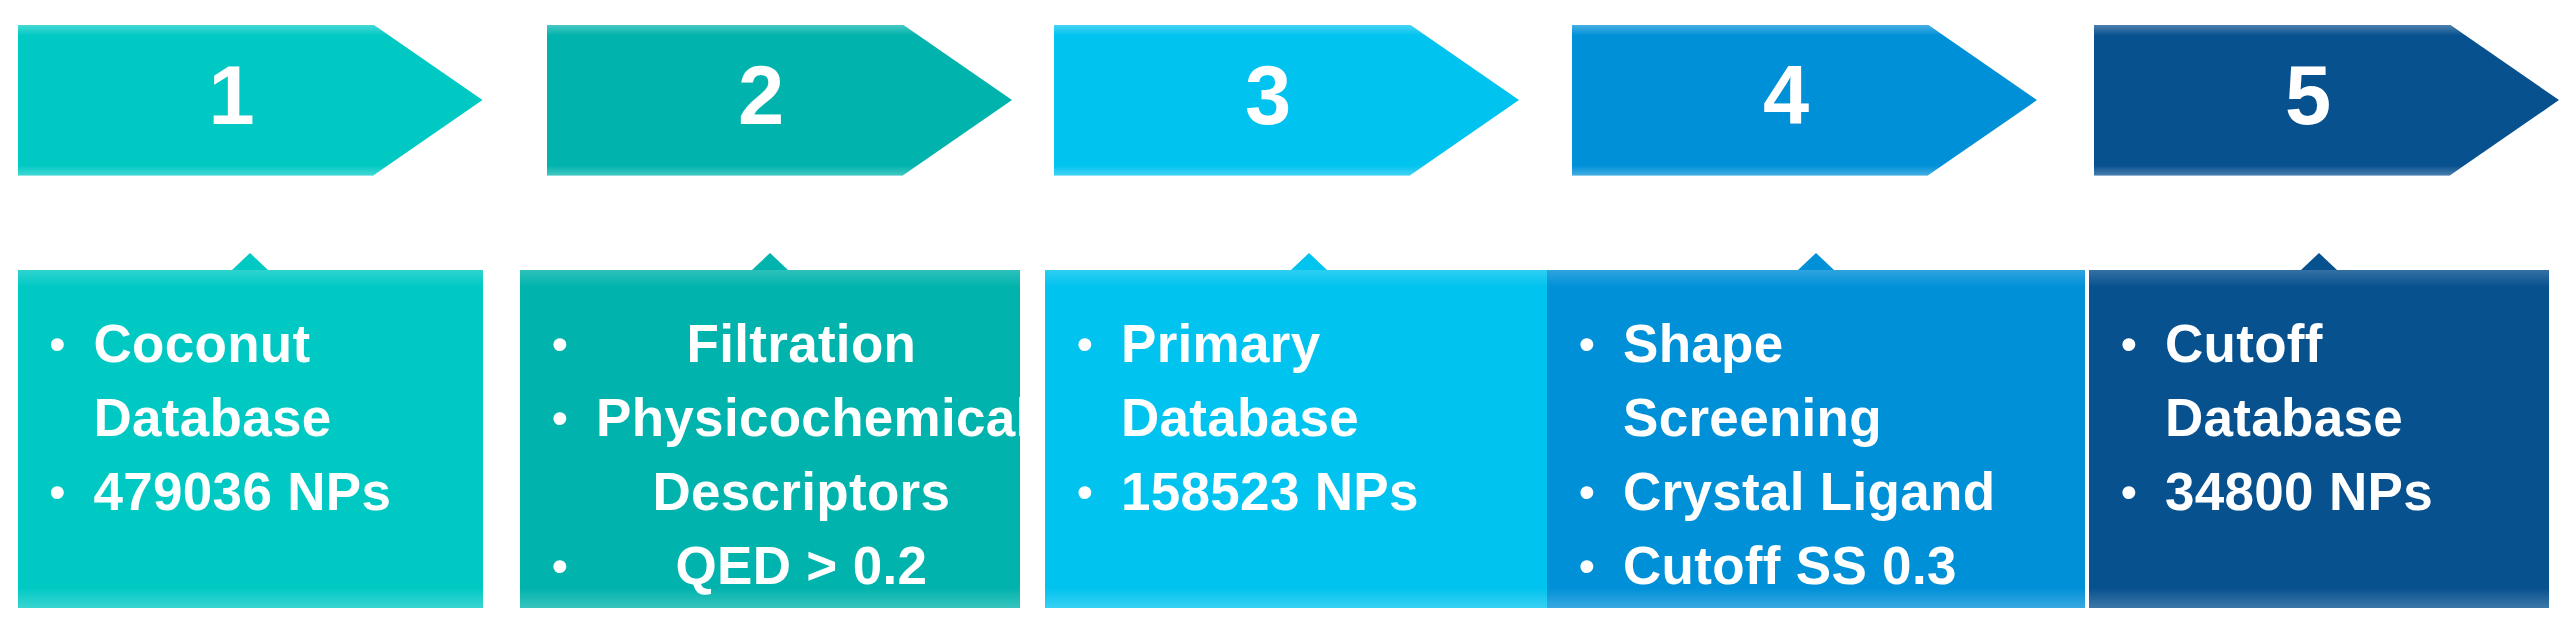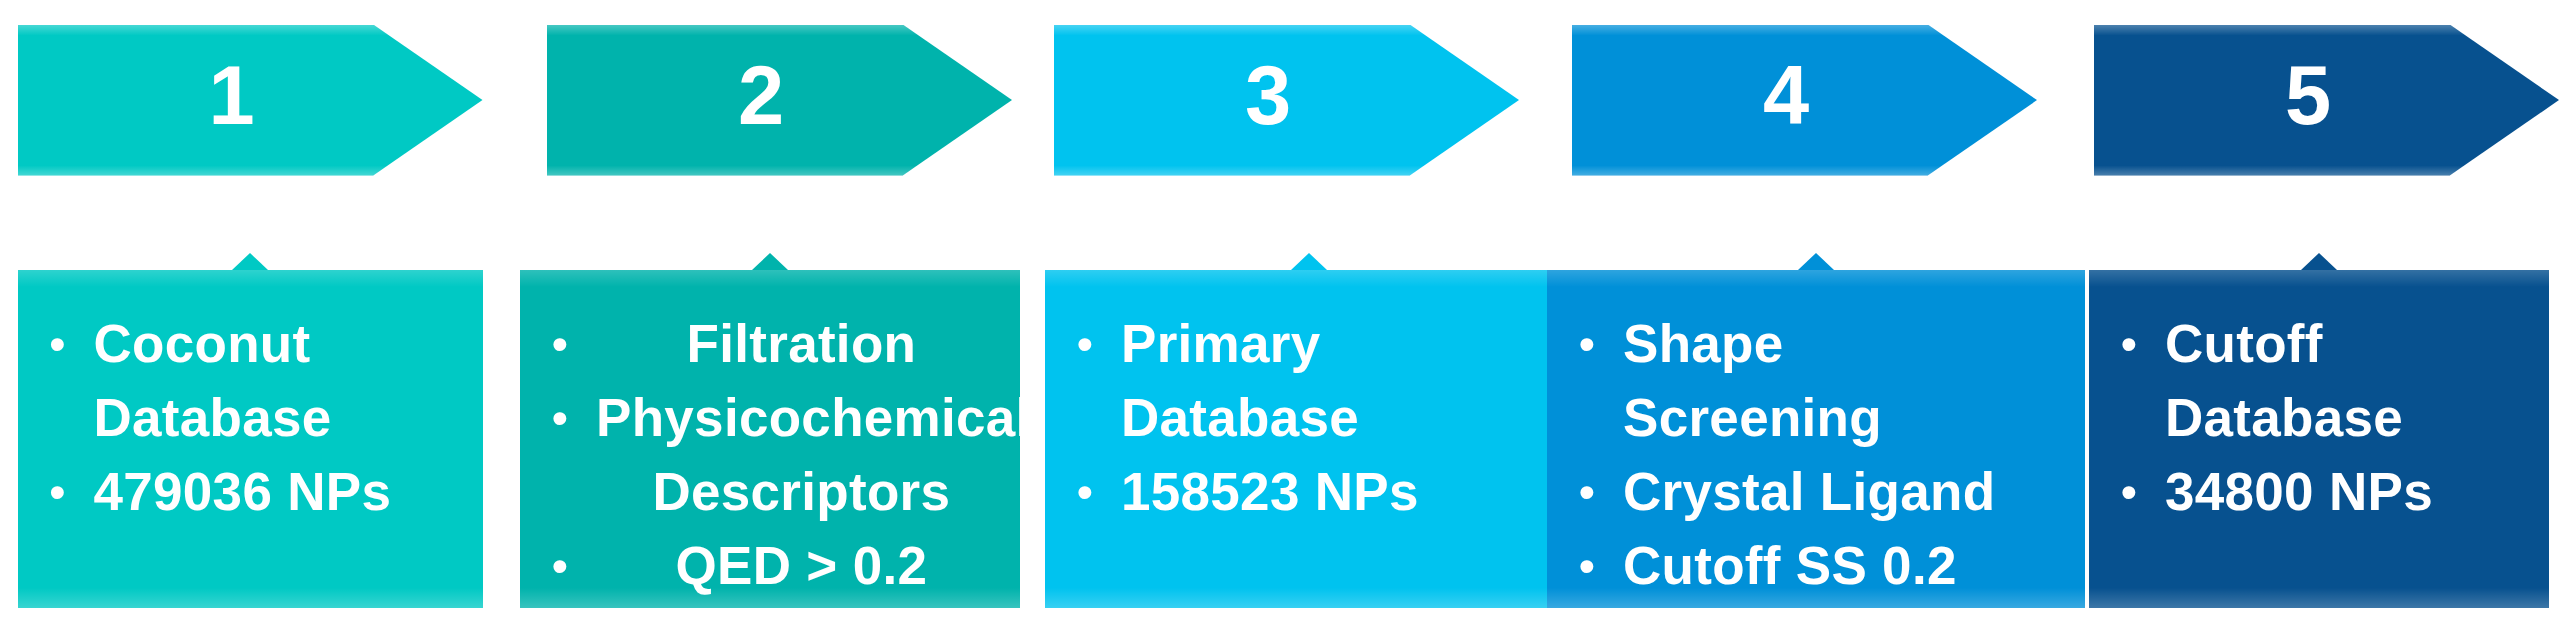--- a/index.html
+++ b/index.html
@@ -169,21 +169,21 @@
       <span class="notch" style="border-bottom-color: rgb(0, 144, 216);"></span>
       <ul class="bullets">
         <li>
           <span class="tl">Shape</span>
           <span class="tl">Screening</span>
         </li>
         <li>
           <span class="tl">Crystal Ligand</span>
         </li>
         <li>
-          <span class="tl">Cutoff SS 0.2</span>
+          <span class="tl">Cutoff SS 0.3</span>
         </li>
       </ul>
     </div>
   </section>
 
   <section class="step" data-step="4">
     <div class="arrow" style="background-color: rgb(7, 81, 143);">
       <span class="num">5</span>
     </div>
     <div class="box" style="background-color: rgb(7, 81, 143);">

